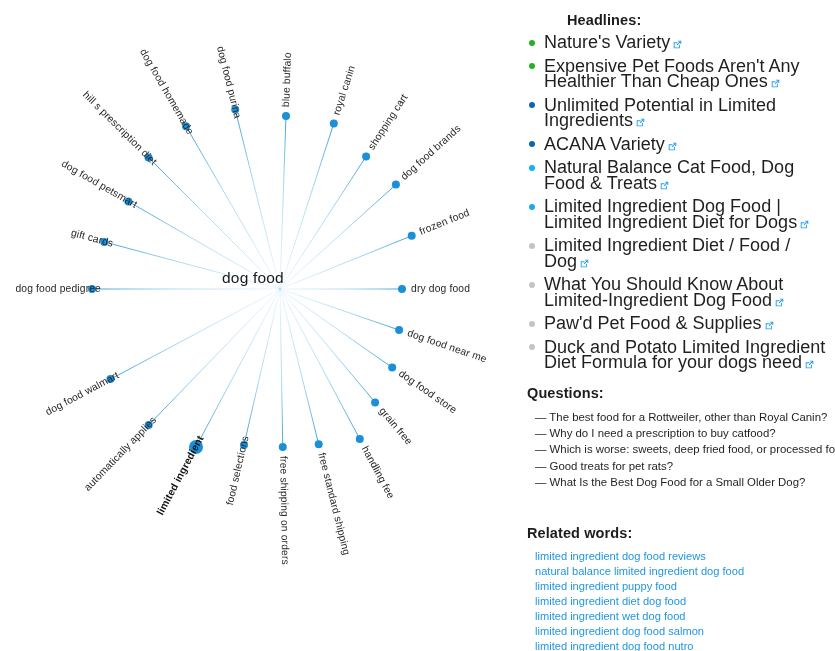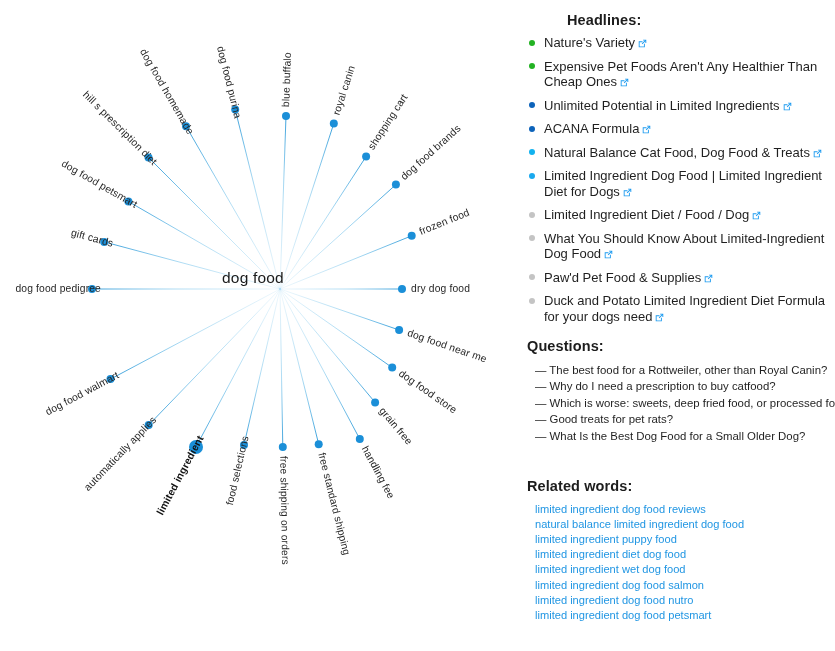--- a/index.html
+++ b/index.html
@@ -80,21 +80,21 @@
 
   ul.headline-list {
     list-style: none;
     margin: 0 0 0 0;
     padding: 0;
   }
   ul.headline-list li {
     position: relative;
     padding-left: 17px;
     margin-bottom: 8px;
-    font-size: 13px;
+    font-size: 18px;
     line-height: 15.5px;
     color: #1f1f1f;
   }
   .hl-bullet {
     position: absolute;
     left: 2px;
     top: 4.5px;
     width: 6px;
     height: 6px;
     border-radius: 50%;
@@ -348,21 +348,21 @@
               <path d="M5.6 0.8 H9.2 V4.4 H8.2 V2.5 L4.9 5.8 L4.2 5.1 L7.5 1.8 H5.6 Z" fill="#1d9bf0"></path>
             </svg></span></li>
         <li><span class="hl-bullet" style="background: rgb(35, 178, 35);"></span><span class="hl-text">Expensive Pet Foods Aren't Any Healthier Than Cheap Ones</span><span class="ext-icon"><svg viewBox="0 0 10 10" width="9" height="9">
               <path d="M0.8 2.6 H5.0 V3.6 H1.8 V8.2 H6.6 V5.4 H7.6 V9.2 H0.8 Z" fill="#1d9bf0"></path>
               <path d="M5.6 0.8 H9.2 V4.4 H8.2 V2.5 L4.9 5.8 L4.2 5.1 L7.5 1.8 H5.6 Z" fill="#1d9bf0"></path>
             </svg></span></li>
         <li><span class="hl-bullet" style="background: rgb(13, 99, 186);"></span><span class="hl-text">Unlimited Potential in Limited Ingredients</span><span class="ext-icon"><svg viewBox="0 0 10 10" width="9" height="9">
               <path d="M0.8 2.6 H5.0 V3.6 H1.8 V8.2 H6.6 V5.4 H7.6 V9.2 H0.8 Z" fill="#1d9bf0"></path>
               <path d="M5.6 0.8 H9.2 V4.4 H8.2 V2.5 L4.9 5.8 L4.2 5.1 L7.5 1.8 H5.6 Z" fill="#1d9bf0"></path>
             </svg></span></li>
-        <li><span class="hl-bullet" style="background: rgb(13, 99, 186);"></span><span class="hl-text">ACANA Formula</span><span class="ext-icon"><svg viewBox="0 0 10 10" width="9" height="9">
+        <li><span class="hl-bullet" style="background: rgb(13, 99, 186);"></span><span class="hl-text">ACANA Variety</span><span class="ext-icon"><svg viewBox="0 0 10 10" width="9" height="9">
               <path d="M0.8 2.6 H5.0 V3.6 H1.8 V8.2 H6.6 V5.4 H7.6 V9.2 H0.8 Z" fill="#1d9bf0"></path>
               <path d="M5.6 0.8 H9.2 V4.4 H8.2 V2.5 L4.9 5.8 L4.2 5.1 L7.5 1.8 H5.6 Z" fill="#1d9bf0"></path>
             </svg></span></li>
         <li><span class="hl-bullet" style="background: rgb(18, 178, 239);"></span><span class="hl-text">Natural Balance Cat Food, Dog Food &amp; Treats</span><span class="ext-icon"><svg viewBox="0 0 10 10" width="9" height="9">
               <path d="M0.8 2.6 H5.0 V3.6 H1.8 V8.2 H6.6 V5.4 H7.6 V9.2 H0.8 Z" fill="#1d9bf0"></path>
               <path d="M5.6 0.8 H9.2 V4.4 H8.2 V2.5 L4.9 5.8 L4.2 5.1 L7.5 1.8 H5.6 Z" fill="#1d9bf0"></path>
             </svg></span></li>
         <li><span class="hl-bullet" style="background: rgb(26, 169, 238);"></span><span class="hl-text">Limited Ingredient Dog Food | Limited Ingredient Diet for Dogs</span><span class="ext-icon"><svg viewBox="0 0 10 10" width="9" height="9">
               <path d="M0.8 2.6 H5.0 V3.6 H1.8 V8.2 H6.6 V5.4 H7.6 V9.2 H0.8 Z" fill="#1d9bf0"></path>
               <path d="M5.6 0.8 H9.2 V4.4 H8.2 V2.5 L4.9 5.8 L4.2 5.1 L7.5 1.8 H5.6 Z" fill="#1d9bf0"></path>

